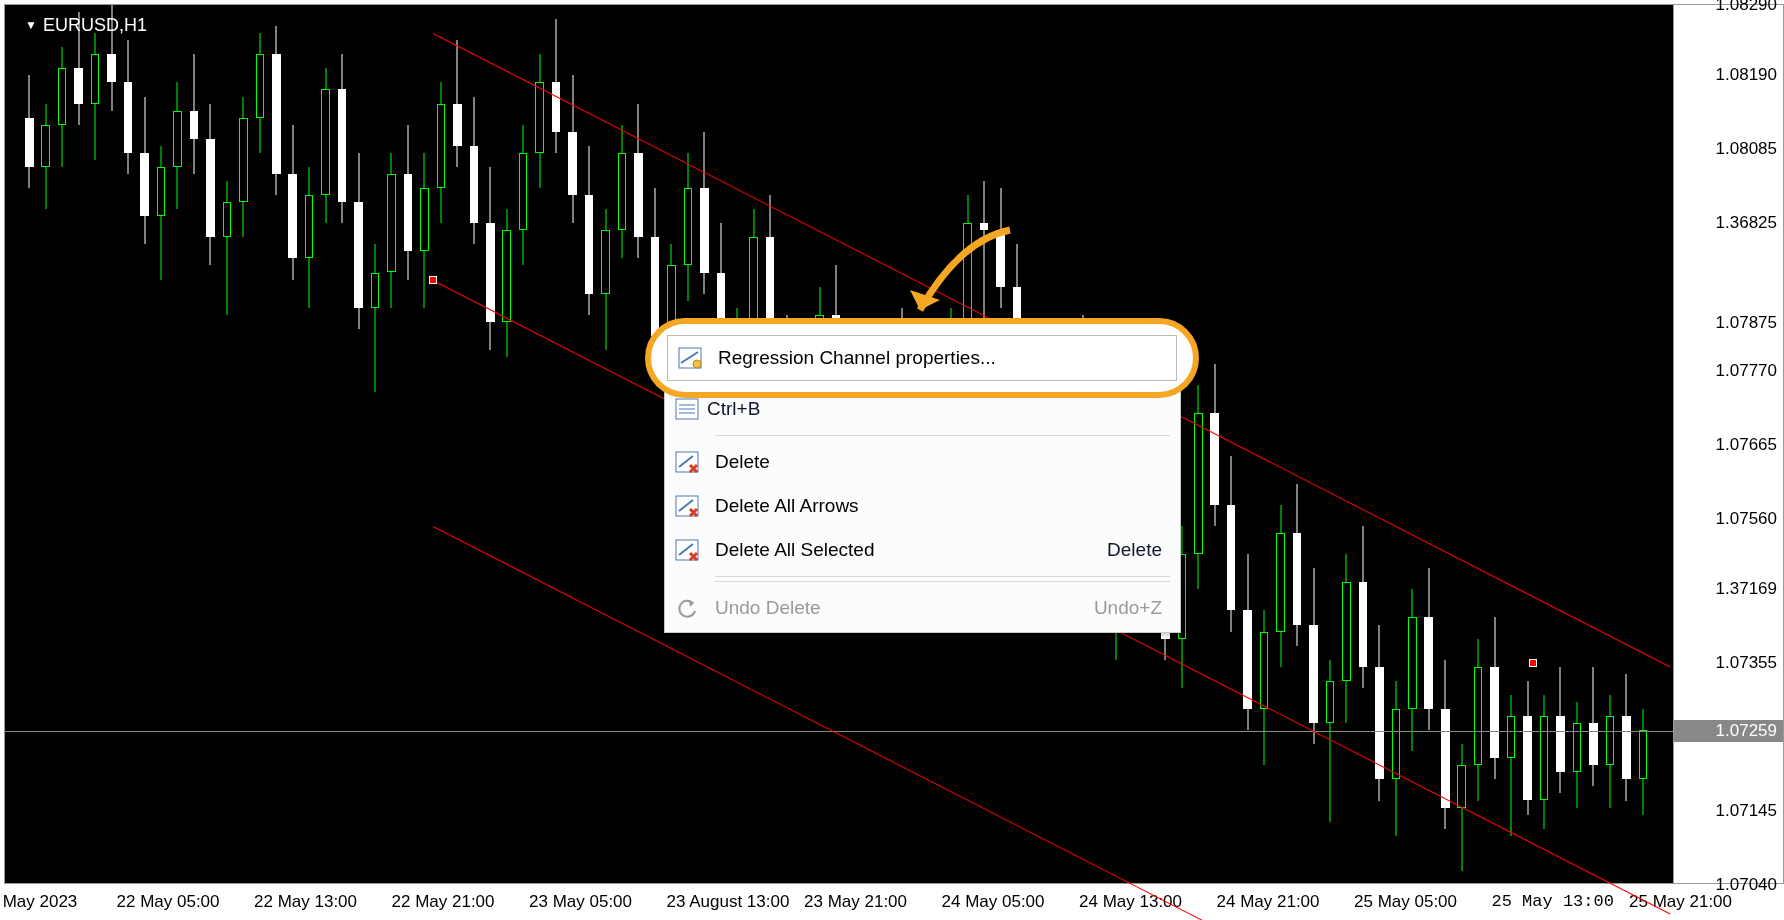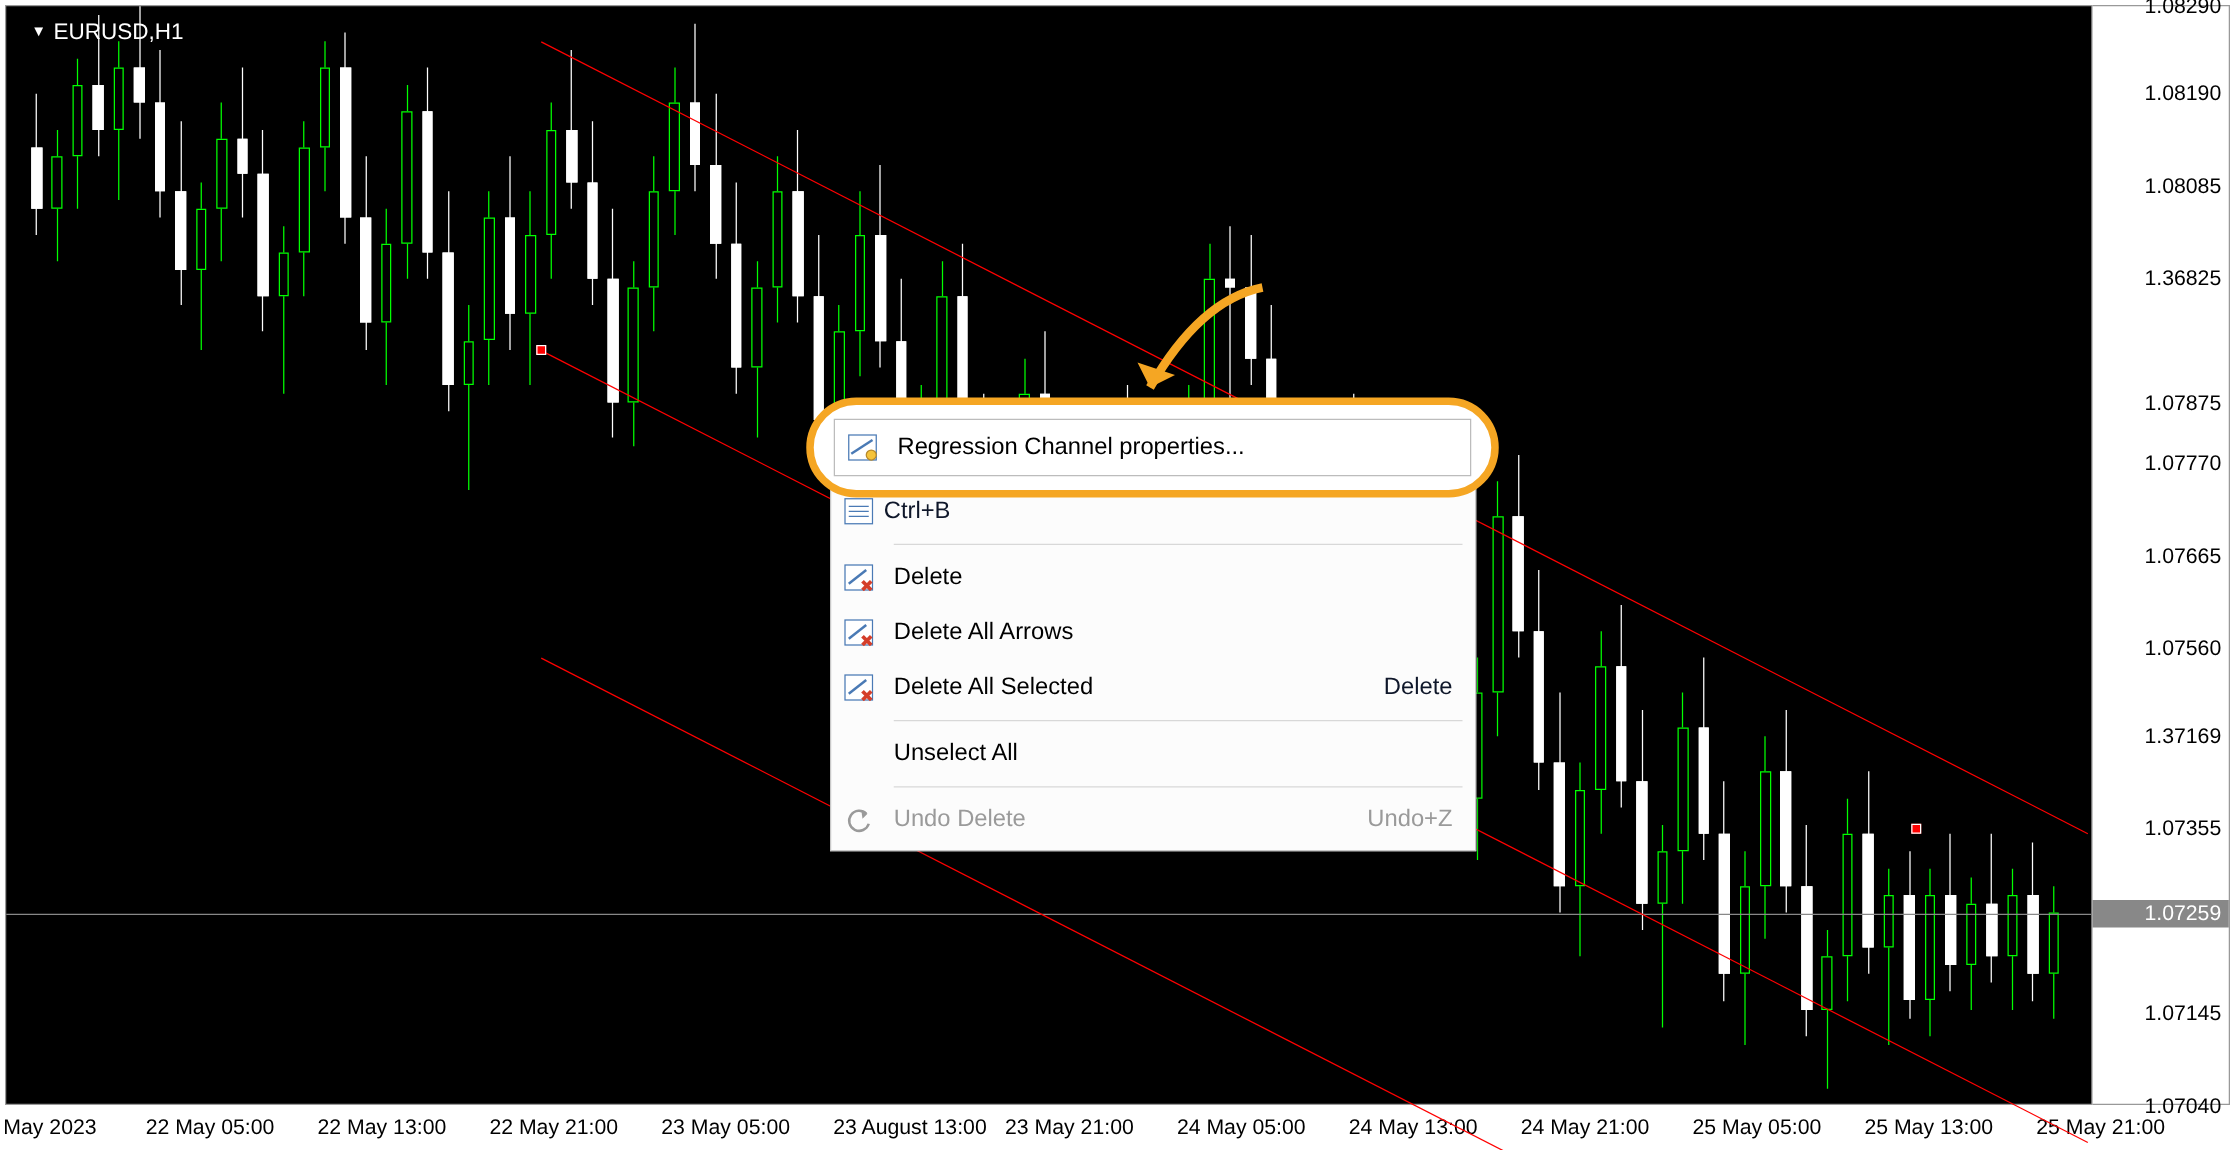--- a/index.html
+++ b/index.html
@@ -646,21 +646,21 @@
       <div class="time-label" style="left: 112.5px;">22 May 05:00</div>
       <div class="time-label" style="left: 250px;">22 May 13:00</div>
       <div class="time-label" style="left: 387.5px;">22 May 21:00</div>
       <div class="time-label" style="left: 525px;">23 May 05:00</div>
       <div class="time-label" style="left: 662.5px;">23 August 13:00</div>
       <div class="time-label" style="left: 800px;">23 May 21:00</div>
       <div class="time-label" style="left: 937.5px;">24 May 05:00</div>
       <div class="time-label" style="left: 1075px;">24 May 13:00</div>
       <div class="time-label" style="left: 1212.5px;">24 May 21:00</div>
       <div class="time-label" style="left: 1350px;">25 May 05:00</div>
-      <div class="time-label" style="left: 1487.5px;">25 May 13:00</div>
+      <div class="time-label" style="left: 1487.5px; font-family: Liberation Mono, monospace;">25 May 13:00</div>
       <div class="time-label" style="left: 1625px;">25 May 21:00</div>
     </div>
 
   <div class="annotation-arrow">
     <svg viewBox="0 0 120 120" width="120" height="120">
       <path d="M110 10 Q 60 20 20 90" stroke="#f5a623" stroke-width="7" fill="none"></path>
       <path d="M20 90 L10 70 L40 80 Z" fill="#f5a623"></path>
     </svg>
   </div>
 
@@ -717,25 +717,20 @@
           <svg class="mi-icon" viewBox="0 0 24 22">
             <rect x="1" y="1" width="22" height="20" fill="#fff" stroke="#4a7ab5"></rect>
             <line x1="4" y1="16" x2="18" y2="5" stroke="#4a7ab5" stroke-width="2"></line>
             <path d="M15 14 L22 21 M22 14 L15 21" stroke="#d43e2a" stroke-width="3"></path>
           </svg>
         </span>
         <span class="label">Delete All Selected</span>
         <span class="shortcut">Delete</span>
       </div>
       <hr>
-      <div class="row">
-        <span class="icon-col"></span>
-        <span class="label">Unselect All</span>
-        <span class="shortcut"></span>
-      </div>
       <hr>
       <div class="row disabled">
         <span class="icon-col">
           <svg class="mi-icon" viewBox="0 0 24 22">
             <path d="M18 6 A8 8 0 1 0 20 14" fill="none" stroke="#9a9a9a" stroke-width="2"></path>
             <path d="M14 3 L19 6 L15 10 Z" fill="#9a9a9a"></path>
           </svg>
         </span>
         <span class="label">Undo Delete</span>
         <span class="shortcut">Undo+Z</span>

